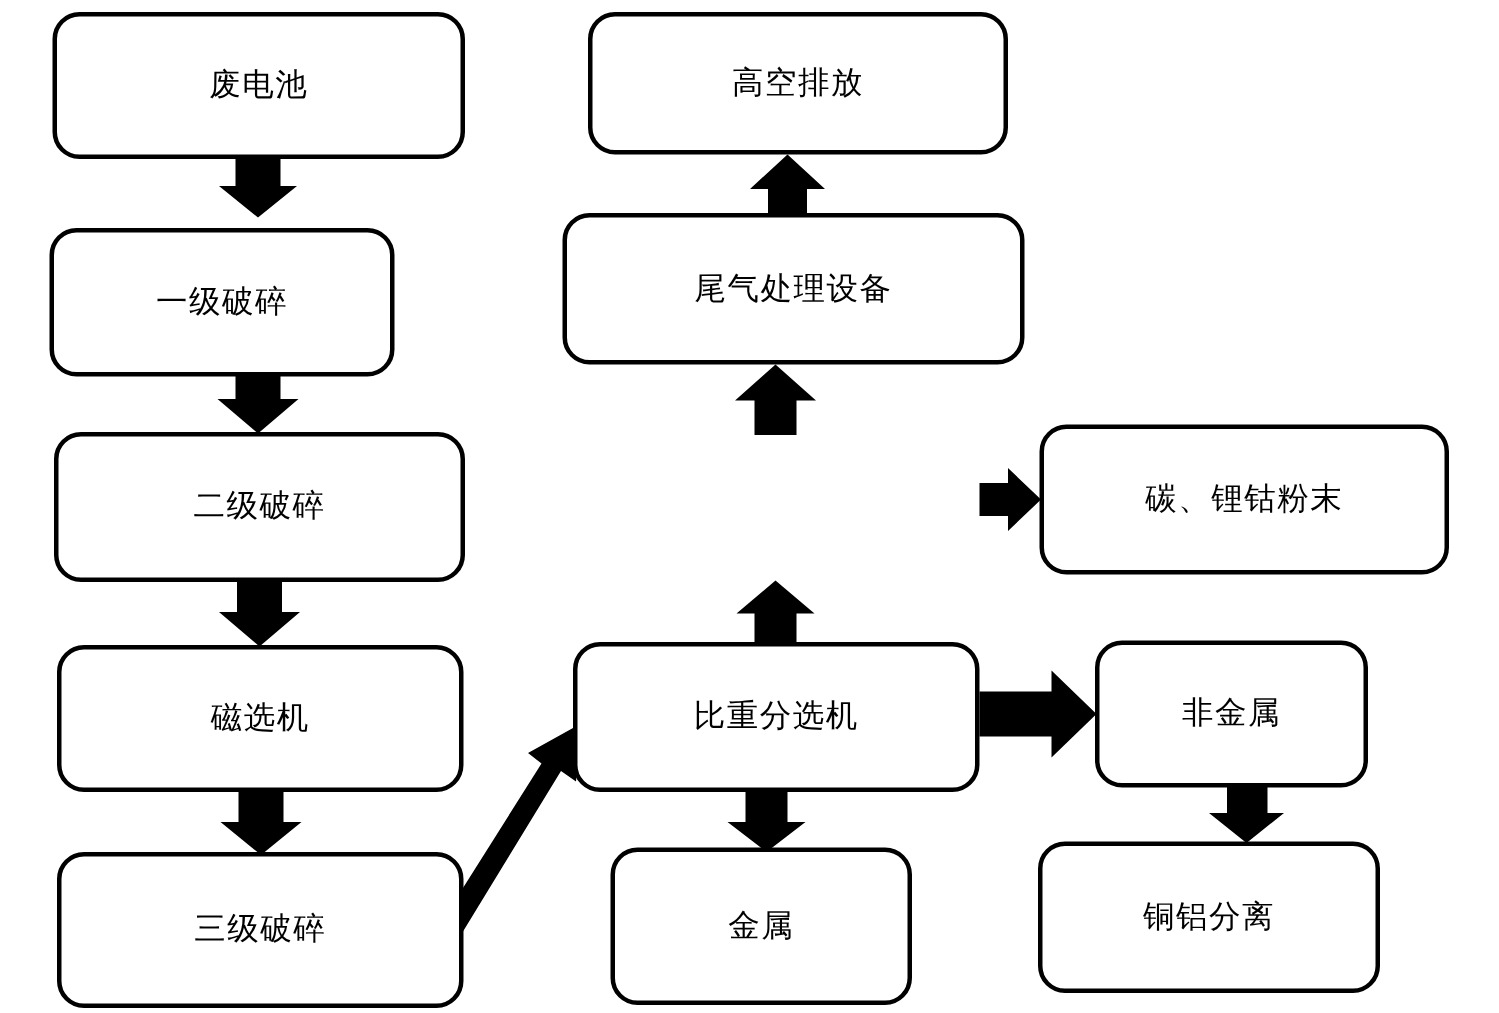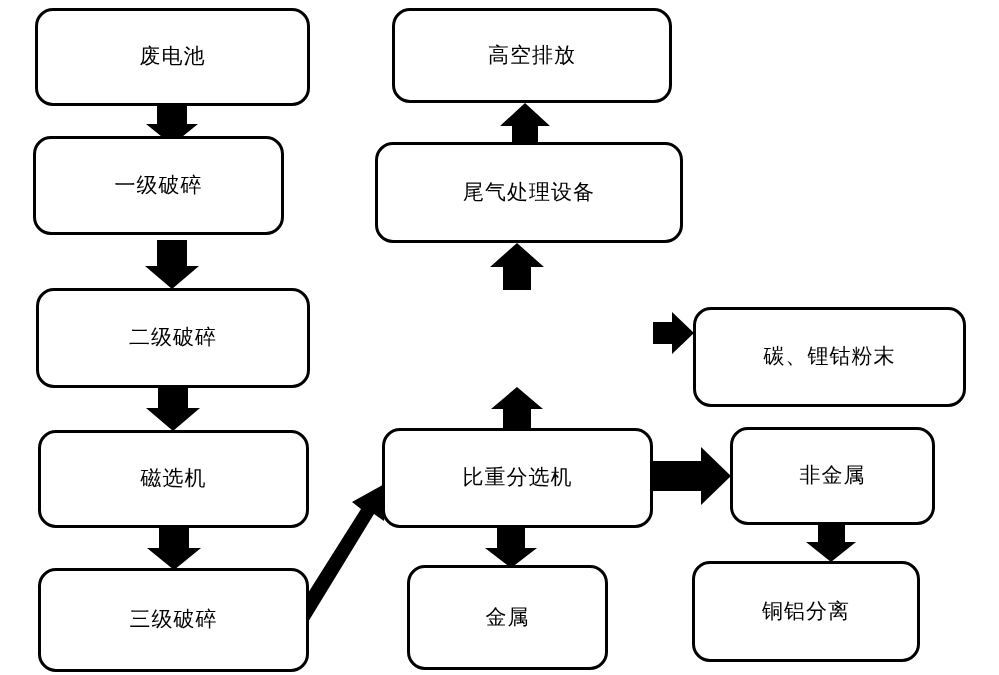--- a/index.html
+++ b/index.html
@@ -81,21 +81,21 @@
 
     <polygon points="497,527 525,527 525,548 537,548 511,568 485,548 497,548"></polygon>
 
     <polygon points="818,524 845,524 845,542 856,542 831,562 806,542 818,542"></polygon>
   </svg>
 
   <div class="node" style="left:35px; top:8px; width:275px; height:98px;">
     <span class="node-label">废电池</span>
   </div>
 
-  <div class="node" style="left:33px; top:136px; width:251px; height:99px;">
+  <div class="node" style="left:33px; top:152px; width:230px; height:99px;">
     <span class="node-label">一级破碎</span>
   </div>
 
   <div class="node" style="left:36px; top:288px; width:274px; height:100px;">
     <span class="node-label">二级破碎</span>
   </div>
 
   <div class="node" style="left:38px; top:430px; width:271px; height:98px;">
     <span class="node-label">磁选机</span>
   </div>
@@ -114,25 +114,25 @@
 
 
   <div class="node" style="left:382px; top:428px; width:271px; height:100px;">
     <span class="node-label">比重分选机</span>
   </div>
 
   <div class="node" style="left:407px; top:565px; width:201px; height:105px;">
     <span class="node-label">金属</span>
   </div>
 
-  <div class="node" style="left:693px; top:283px; width:273px; height:100px;margin-top:24px;">
+  <div class="node" style="left:693px; top:283px; width:273px; height:100px;">
     <span class="node-label">碳、锂钴粉末</span>
   </div>
 
-  <div class="node" style="left:730px; top:427px; width:205px; height:98px;">
+  <div class="node" style="left:730px; top:427px; width:182px; height:98px;">
     <span class="node-label">非金属</span>
   </div>
 
   <div class="node" style="left:692px; top:561px; width:228px; height:101px;">
     <span class="node-label">铜铝分离</span>
   </div>
 
 </div>
 
 </body></html>

